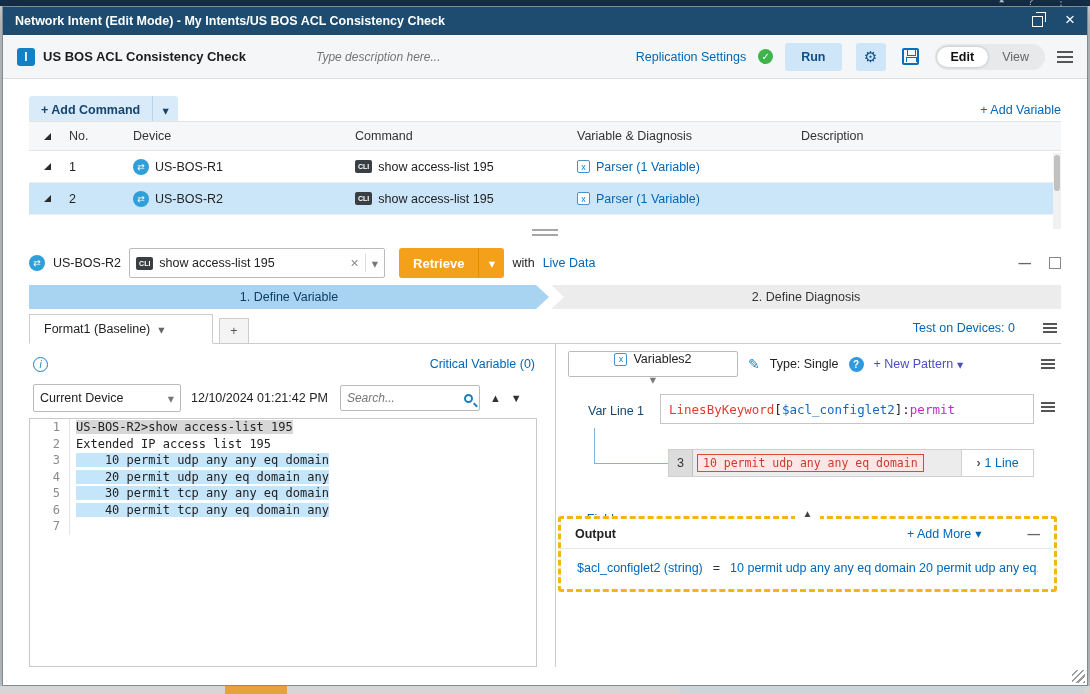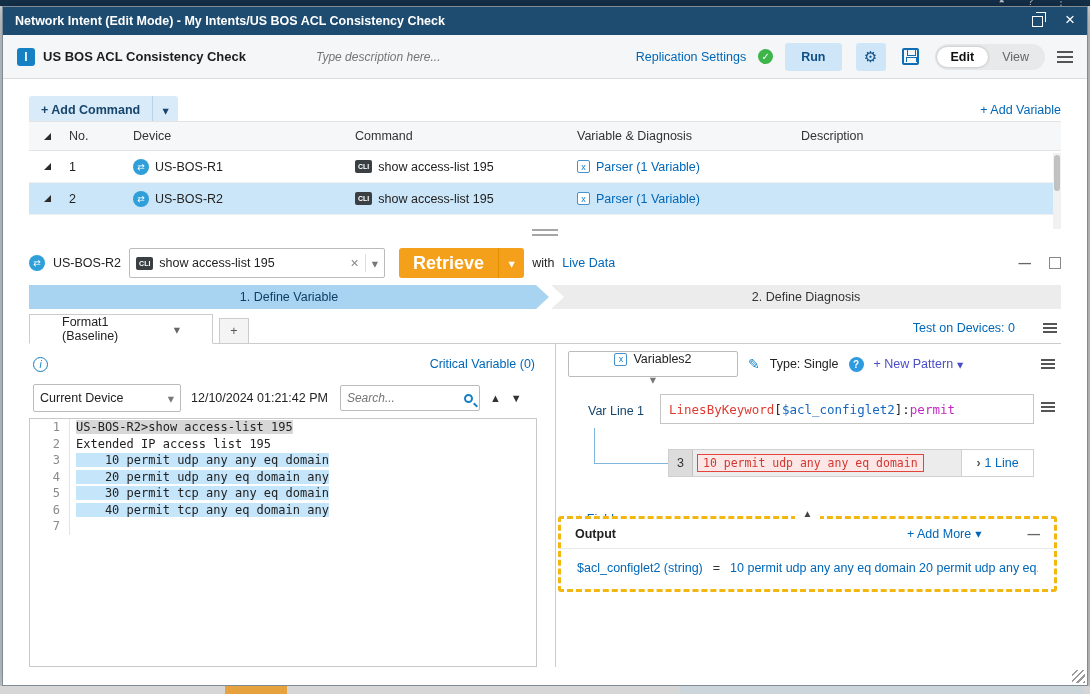--- a/index.html
+++ b/index.html
@@ -77,34 +77,34 @@
   .split-handle { position:absolute; left:50%; top:222px; width:26px; height:7px; transform:translateX(-50%); border-top:2px solid #a6a6a6; border-bottom:2px solid #a6a6a6; }
 
   
   .devbar { position:absolute; left:26px; right:26px; top:240px; height:32px; display:flex; align-items:center; gap:8px; }
   .dd { height:30px; border:1px solid #bbb; border-radius:2px; background:#fff; display:flex; align-items:center; padding:0 6px; gap:6px; }
   .cmd-dd { width:256px; }
   .cmd-dd .clr::before { content:"×"; color:#888; font-size:14px; }
   .cmd-dd .sep { width:1px; height:18px; background:#ddd; }
   .cmd-dd .txt { flex:1; }
   .retrieve { display:flex; height:30px; border-radius:3px; overflow:hidden; margin-left:6px; }
-  .retrieve .main { background:#f5a01a; color:#fff; font-weight:bold; font-size:18px; display:flex; align-items:center; padding:0 14px; }
+  .retrieve .main { background:#f5a01a; color:#fff; font-weight:bold; font-size:13px; display:flex; align-items:center; padding:0 14px; }
   .retrieve .car { background:#f5a01a; color:#fff; width:26px; display:flex; align-items:center; justify-content:center; border-left:1px solid #e08f00; }
   .devbar .right { margin-left:auto; display:flex; align-items:center; gap:18px; }
   .ic-min::before { content:"—"; color:#666; font-weight:bold; }
   .ic-box { width:12px; height:12px; border:1.5px solid #888; }
 
   
   .steps { position:absolute; left:26px; right:26px; top:278px; height:24px; display:flex; }
   .step1 { width:520px; background:#a9d4f1; color:#0d3e66; display:flex; align-items:center; justify-content:center; clip-path:polygon(0 0, calc(100% - 13px) 0, 100% 50%, calc(100% - 13px) 100%, 0 100%); }
   .step2 { flex:1; margin-left:2px; background:#ececec; color:#333; display:flex; align-items:center; justify-content:center; clip-path:polygon(0 0, 100% 0, 100% 100%, 0 100%, 13px 50%); }
 
   
   .tabsrow { position:absolute; left:26px; right:26px; top:306px; height:31px; display:flex; align-items:flex-end; border-bottom:1px solid #ccc; }
-  .tab-active { height:30px; background:#fff; border:1px solid #ccc; border-bottom:1px solid #fff; margin-bottom:-1px; display:flex; align-items:center; gap:8px; padding:0 32px; width:184px; }
+  .tab-active { height:30px; background:#fff; border:1px solid #ccc; border-bottom:1px solid #fff; margin-bottom:-1px; display:flex; align-items:center; gap:8px; padding:0 14px; width:184px; }
   .tab-plus { height:25px; width:30px; background:#f4f4f4; border:1px solid #ccc; border-bottom:none; margin-left:6px; display:flex; align-items:center; justify-content:center; color:#555; }
   .tabsrow .right { margin-left:auto; display:flex; align-items:center; gap:28px; margin-bottom:8px; padding-right:4px; }
   .burger-sm { width:14px; height:10px; border-top:2px solid #555; border-bottom:2px solid #555; position:relative; }
   .burger-sm::before { content:""; position:absolute; left:0; right:0; top:2px; height:2px; background:#555; }
 
   
   .lpanel { position:absolute; left:26px; top:337px; width:508px; bottom:18px; }
   .rpanel { position:absolute; left:552px; top:337px; width:508px; bottom:18px; border-left:1px solid #ccc; }
 
   .lp-row1 { position:absolute; left:4px; right:2px; top:6px; height:28px; display:flex; align-items:center; justify-content:space-between; }

